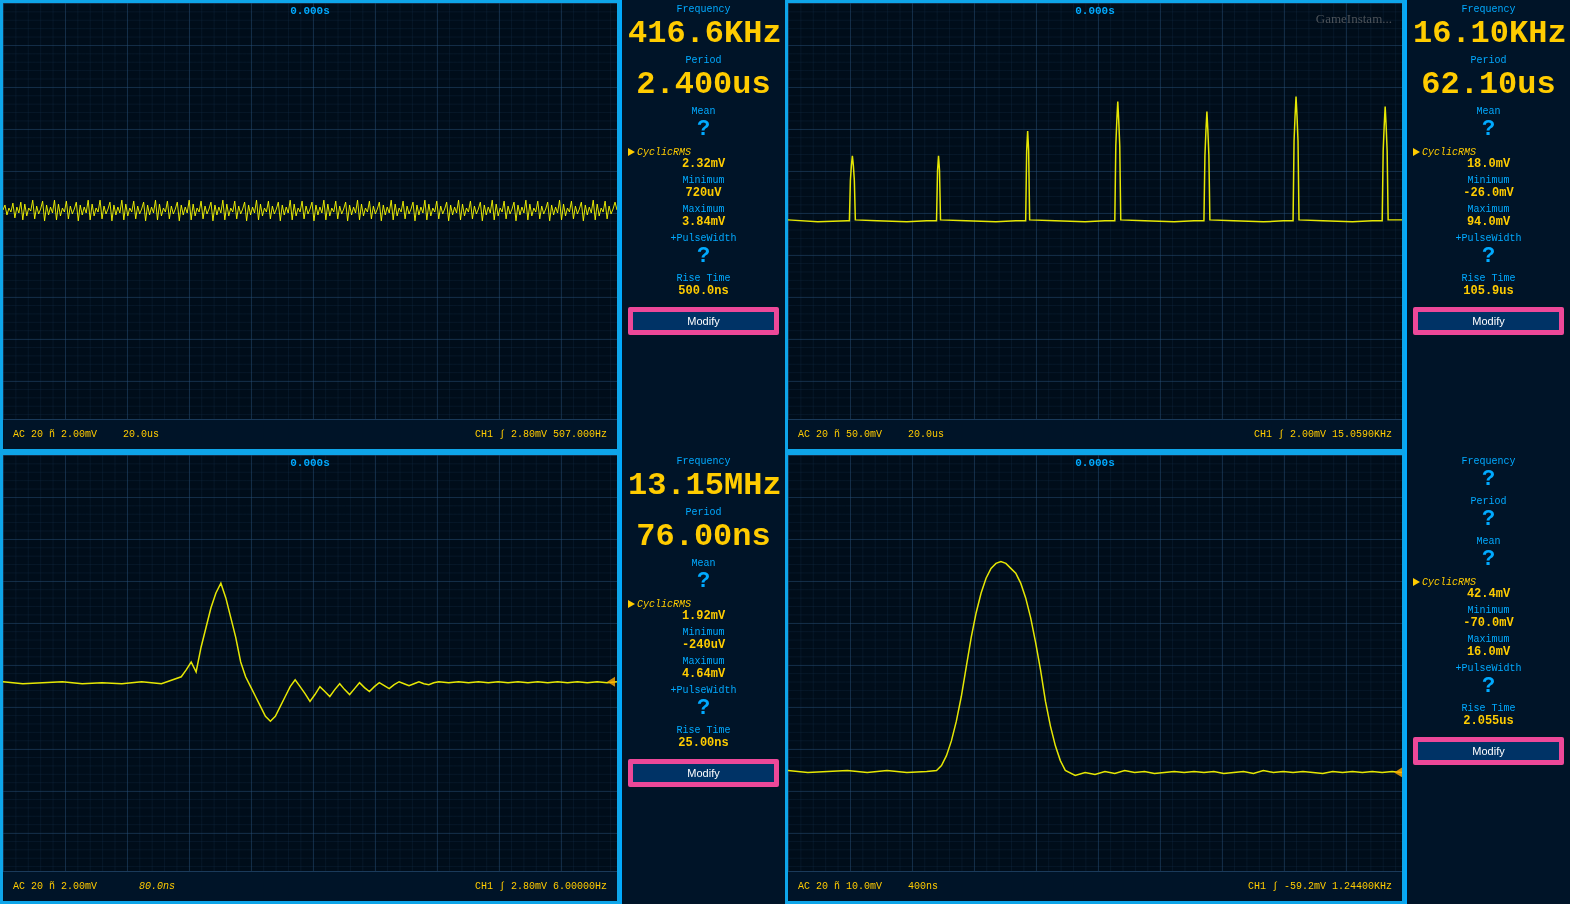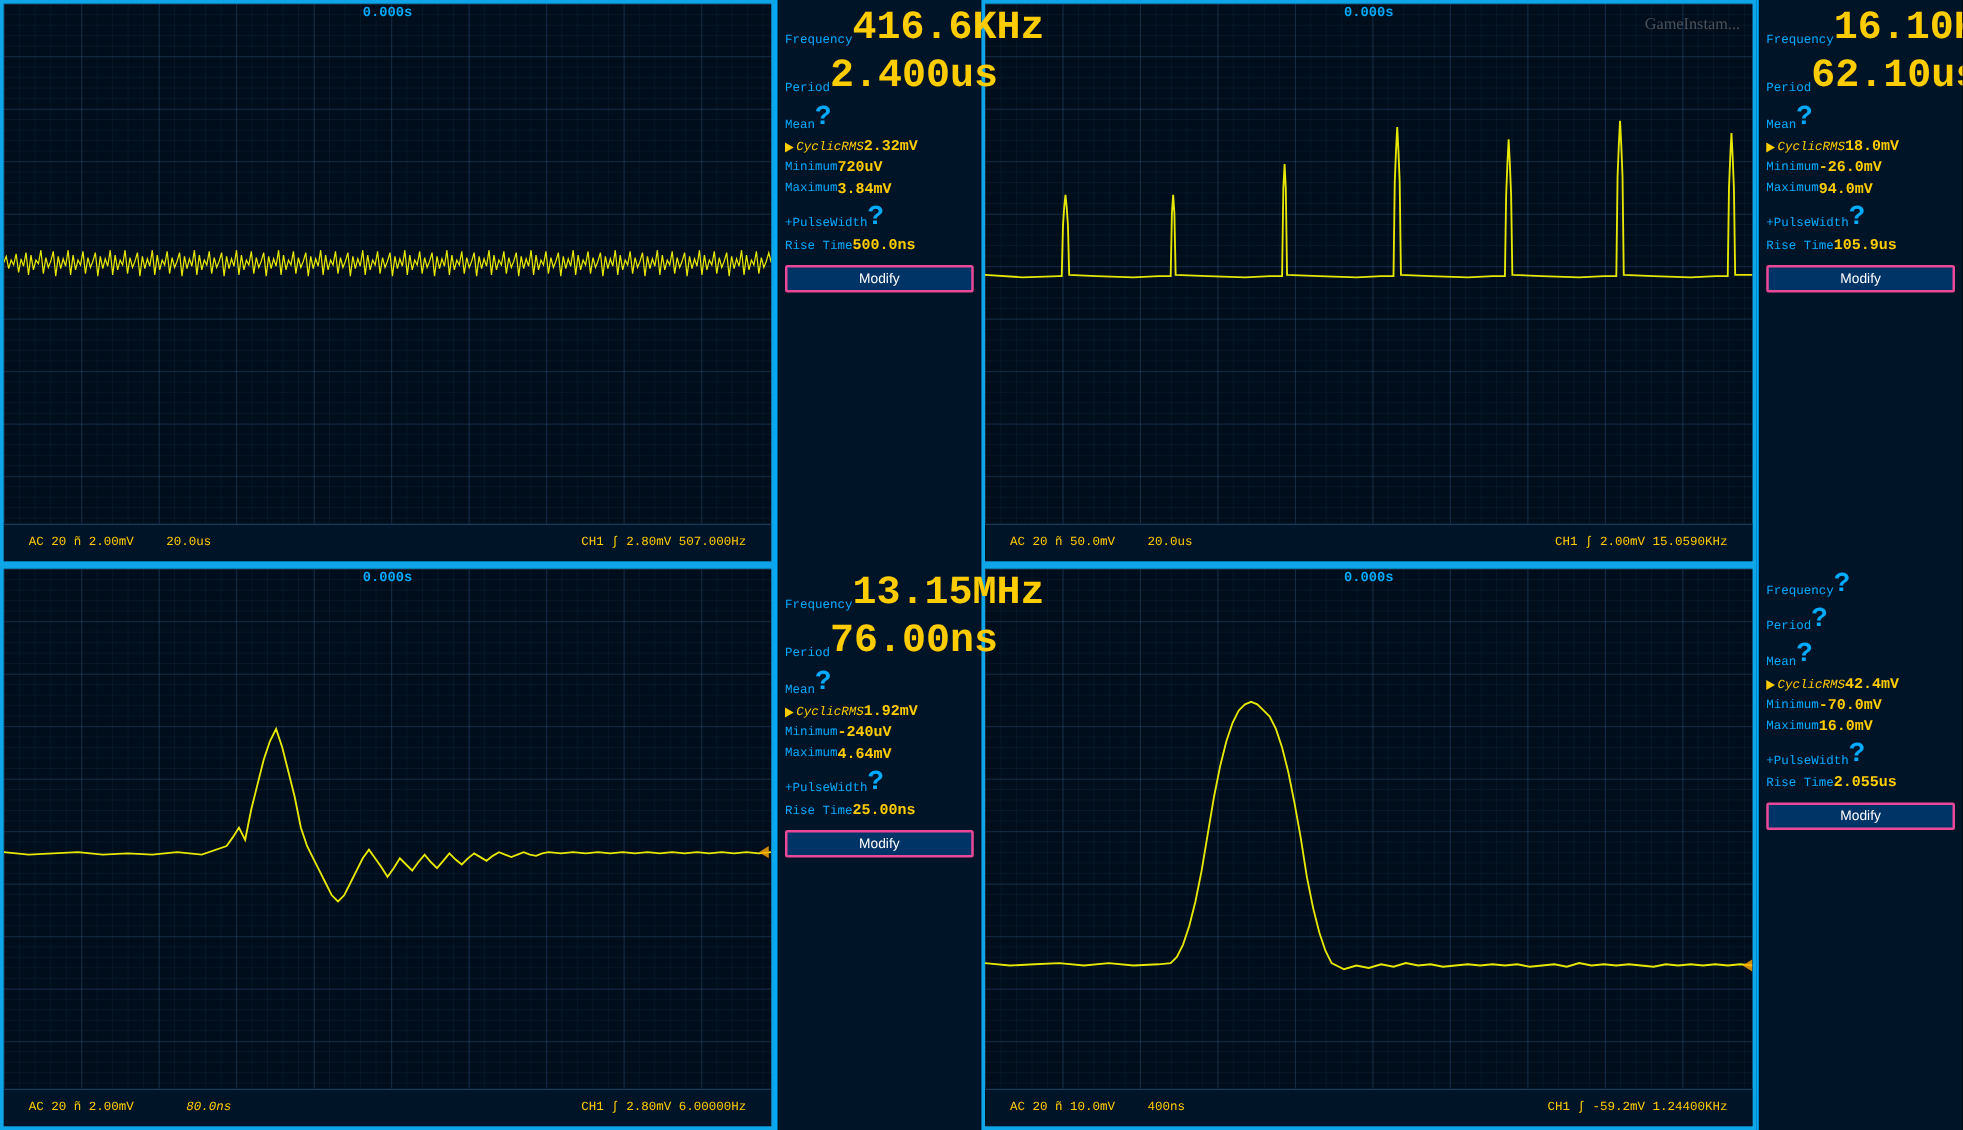--- a/index.html
+++ b/index.html
@@ -55,21 +55,21 @@
     .status-bar {
       position: absolute;
       bottom: 0;
       left: 0;
       right: 0;
       height: 30px;
       background: #001428;
       border-top: 1px solid #1a3a5a;
       display: flex;
       align-items: center;
-      padding: 0 20px;
+      padding: 0 10px;
       gap: 6px;
       font-size: 10px;
       color: #ffcc00;
       z-index: 10;
     }
 
     .status-item {
       color: #ffcc00;
       font-size: 10px;
       white-space: nowrap;
@@ -113,28 +113,27 @@
       font-size: 32px;
     }
 
     .sidebar-value.question {
       color: #00aaff;
       font-size: 22px;
     }
 
     .sidebar-row {
       display: flex;
-      flex-direction: row;
+      flex-direction: column;
       margin-bottom: 2px;
-      align-items: flex-end;
     }
 
     .modify-btn {
       background: #003366;
-      border: 2px solid #ec4899;
+      border: 5px solid #ec4899;
       color: #fff;
       font-size: 11px;
       text-align: center;
       padding: 3px 8px;
       cursor: pointer;
       border-radius: 2px;
       margin-top: 4px;
     }
 
     .cyclic-label {

